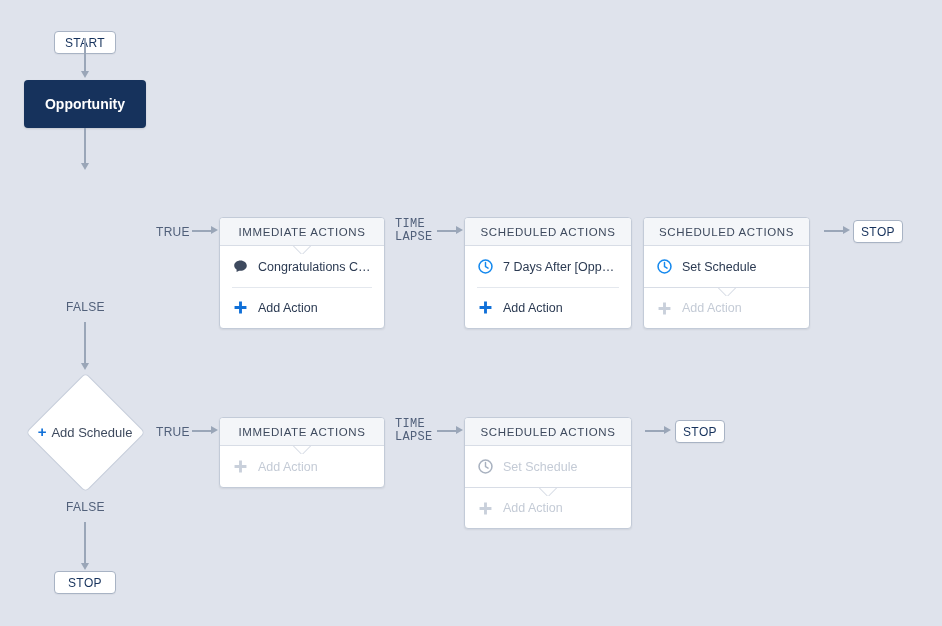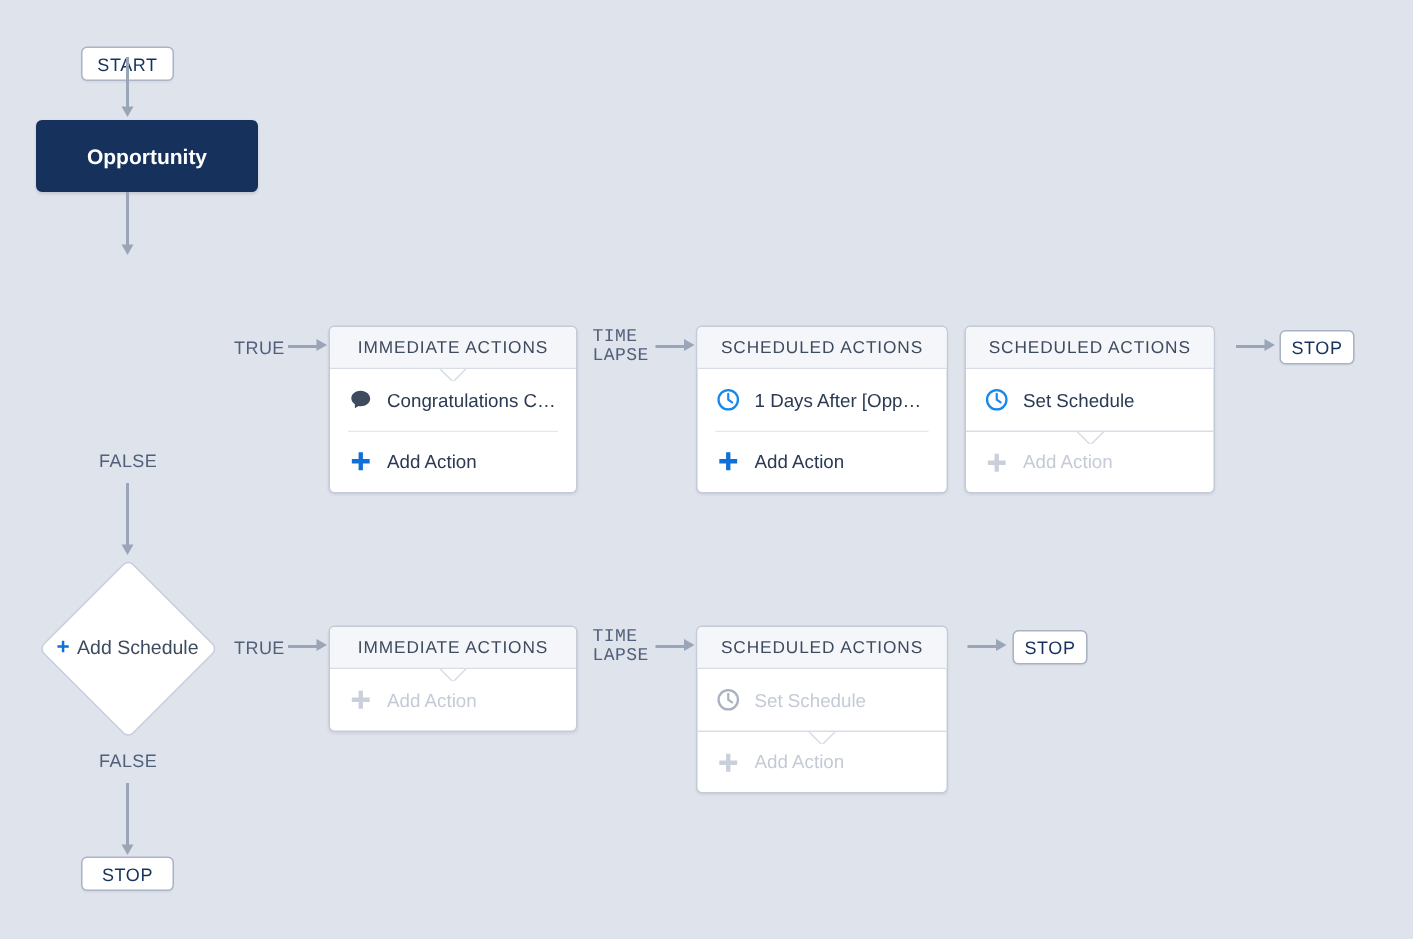--- a/index.html
+++ b/index.html
@@ -177,21 +177,21 @@
 
 <div id="canvas">
 
   <div class="terminal" style="left:54px; top:15px; width:62px;margin-top:16px;">
     <span>START</span>
   </div>
 
   <div class="vline" style="left:84px; top:38px; height:34px;"></div>
   <div class="varrow" style="left:80.5px; top:71px;"></div>
 
-  <div class="object-node" style="left:24px; top:80px; width:148px; height:48px;">
+  <div class="object-node" style="left:24px; top:80px; width:122px; height:48px;">
     <span>Opportunity</span>
   </div>
 
   <div class="vline" style="left:84px; top:128px; height:36px;"></div>
   <div class="varrow" style="left:80.5px; top:163px;"></div>
 
 
   <div class="branch-label" style="left:156px; top:225px;">TRUE</div>
   <div class="hline" style="left:192px; top:230px; width:20px;"></div>
   <div class="harrow" style="left:211px; top:226px;"></div>
@@ -230,21 +230,21 @@
 
   <div class="card" style="left:464px; top:217px; width:168px;">
     <div class="card-header">
       <span>SCHEDULED ACTIONS</span>
     </div>
     <div class="card-row">
       <svg class="ic" viewBox="0 0 20 20">
         <circle cx="10" cy="10" r="7.6" fill="none" stroke="#1589ee" stroke-width="1.8"></circle>
         <path d="M10 5.3V10l3 2" fill="none" stroke="#1589ee" stroke-width="1.7" stroke-linecap="round"></path>
       </svg>
-      <span class="label">1 Days After [Oppo...</span>
+      <span class="label">7 Days After [Oppo...</span>
     </div>
     <div class="card-row inner-rule">
       <svg class="ic" viewBox="0 0 20 20">
         <path d="M8.3 3h3.4v5.3H17v3.4h-5.3V17H8.3v-5.3H3V8.3h5.3V3z" fill="#1070d8"></path>
       </svg>
       <span class="label">Add Action</span>
     </div>
   </div>
 
   <div class="card" style="left:643px; top:217px; width:167px;">

